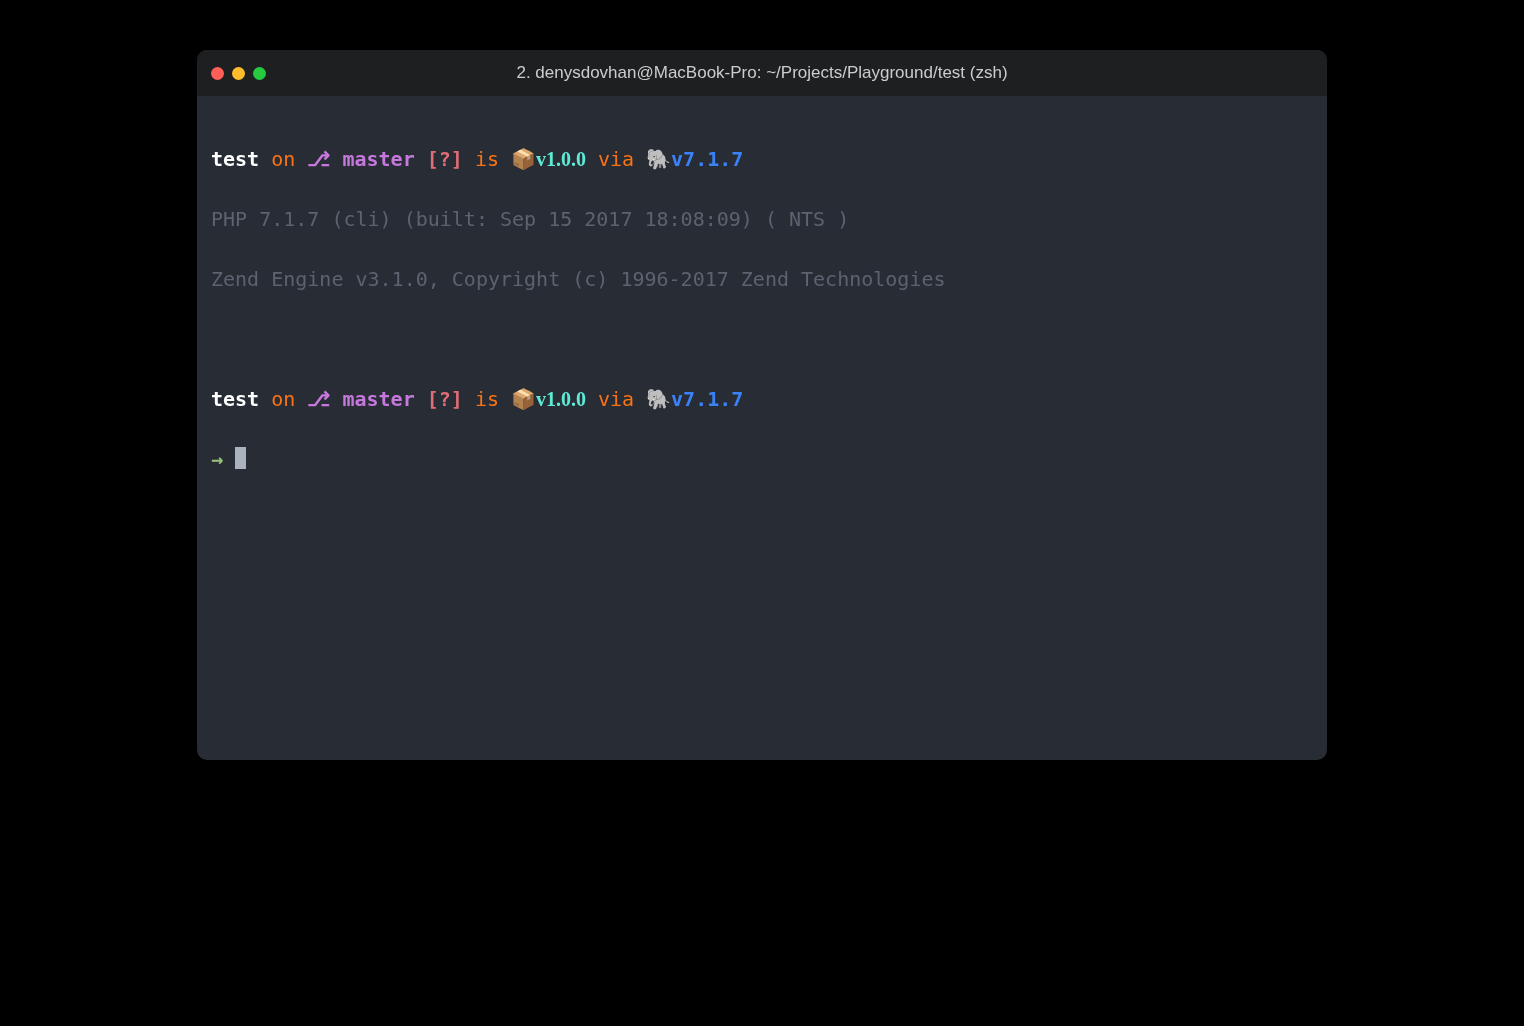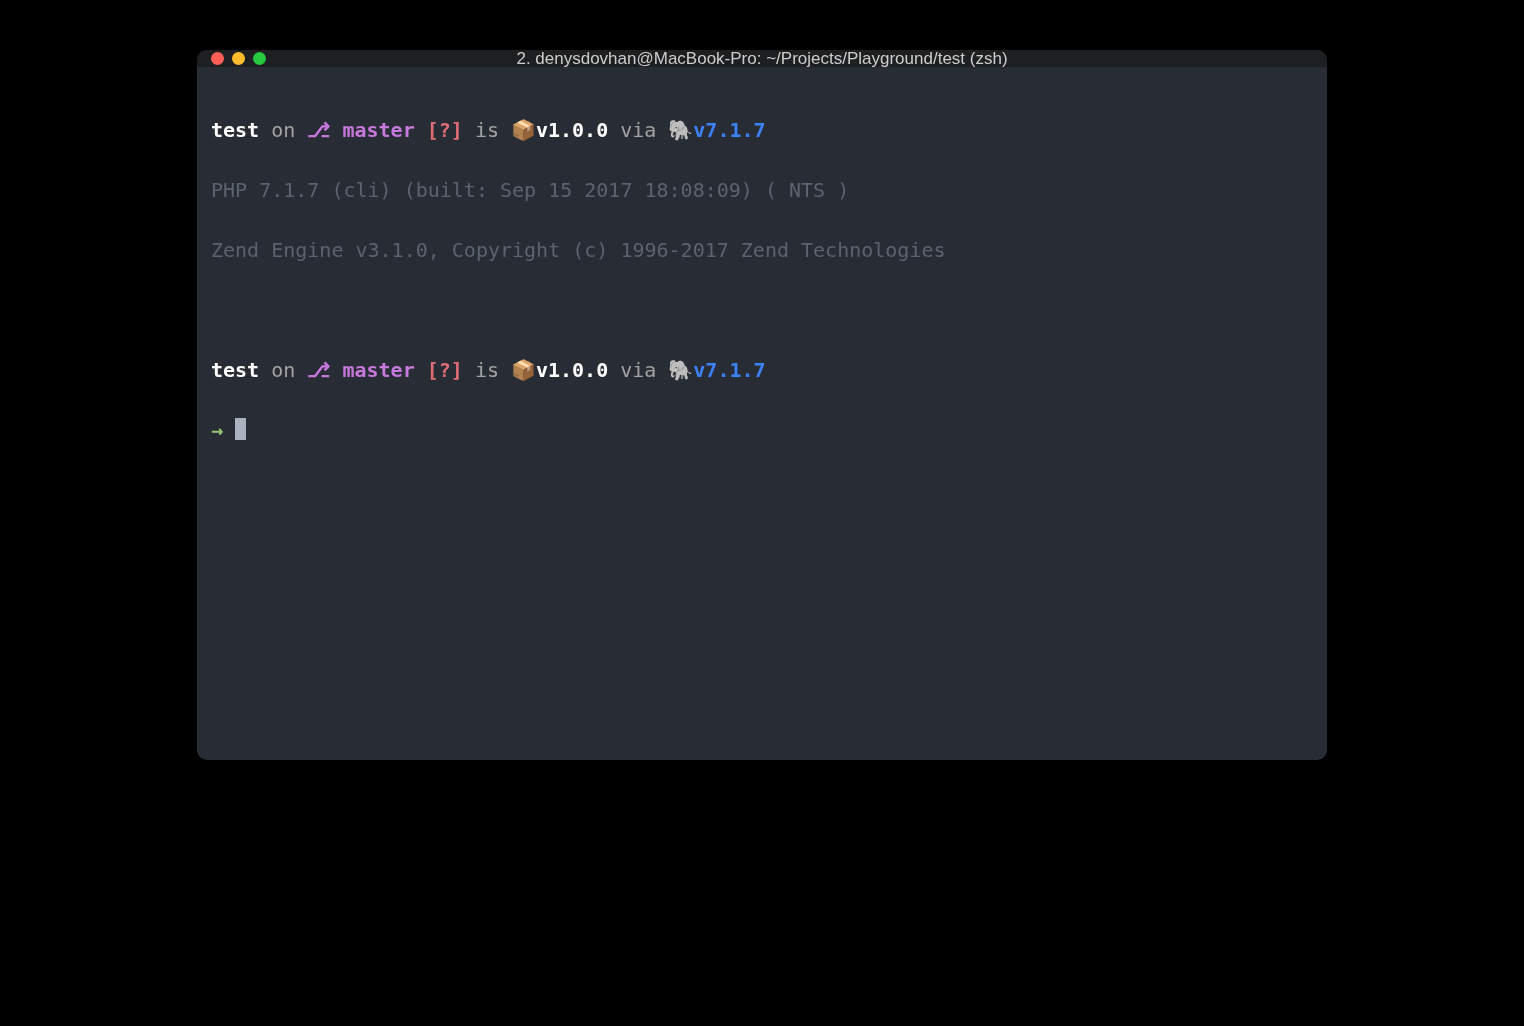--- a/index.html
+++ b/index.html
@@ -19,21 +19,21 @@
     }
     .terminal-window {
       width: 1130px;
       height: 710px;
       background: #282c34;
       border-radius: 10px;
       overflow: hidden;
       box-shadow: 0 20px 60px rgba(0,0,0,0.5);
     }
     .titlebar {
-      height: 17px;
+      height: 46px;
       background: #1d1f21;
       display: flex;
       align-items: center;
       padding: 0 14px;
       position: relative;
       justify-content: flex-end;
     }
     .traffic-lights {
       display: flex;
       gap: 8px;
@@ -60,24 +60,24 @@
       padding: 18px 14px;
       font-size: 20px;
       line-height: 1.5;
       color: #abb2bf;
       white-space: pre;
     }
     .line {
       display: block;
     }
     .c-cyan { color: #ffffff; }
-    .c-white { color: #a3a3a3; }
+    .c-white { color: #f97316; }
     .c-magenta { color: #c678dd; }
     .c-red { color: #e06c75; }
-    .c-orange { color: #ffffff; }
+    .c-orange { color: #5eead4; font-family: Liberation Serif, serif; }
     .c-blue { color: #3b82f6; }
     .c-green { color: #98c379; }
     .c-dim { color: #5c6370; }
     .bold { font-weight: 700; }
     .cursor {
       display: inline-block;
       width: 11px;
       height: 22px;
       background: #abb2bf;
       vertical-align: text-bottom;

